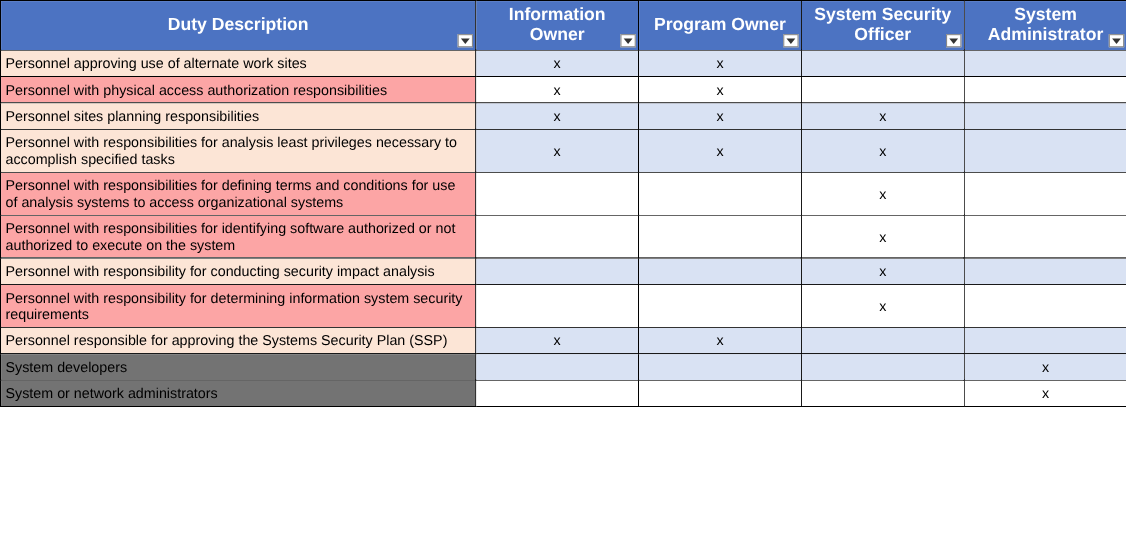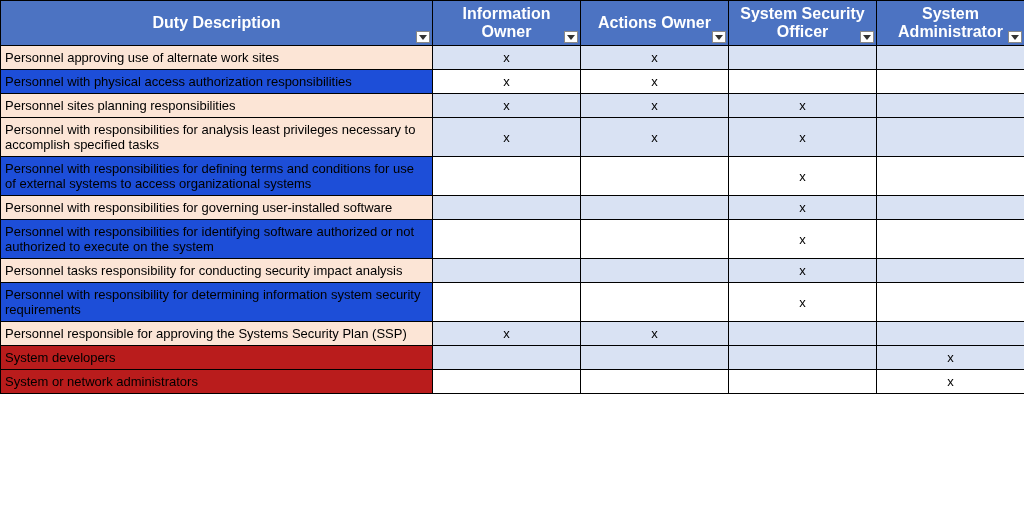--- a/index.html
+++ b/index.html
@@ -37,23 +37,23 @@
     text-align: left;
     padding-left: 4px;
     margin-top: 10px;
   }
   tbody td.mark {
     text-align: center;
   }
   
   tr.stripeA td.desc { background: #fce5d6; }
   tr.stripeA td.mark { background: #d9e2f3; }
-  tr.stripeB td.desc { background: #1d4ed8; }
+  tr.stripeB td.desc { background: #fca5a5; }
   tr.stripeB td.mark { background: #ffffff; }
-  tr.yellow td.desc  { background: #b91c1c; }
+  tr.yellow td.desc  { background: #737373; }
   tr.yellow.even td.mark { background: #ffffff; }
   tr.yellow.odd td.mark  { background: #d9e2f3; }
   
   .filter-btn {
     position: absolute;
     right: 2px;
     bottom: 2px;
     width: 14px;
     height: 12px;
     background: #fff;
@@ -94,21 +94,21 @@
       <tr>
         <th>
           <span>Duty Description</span>
           <span class="filter-btn"></span>
         </th>
         <th>
           <span>Information Owner</span>
           <span class="filter-btn"></span>
         </th>
         <th>
-          <span>Actions Owner</span>
+          <span>Program Owner</span>
           <span class="filter-btn"></span>
         </th>
         <th>
           <span>System Security Officer</span>
           <span class="filter-btn"></span>
         </th>
         <th>
           <span>System Administrator</span>
           <span class="filter-btn"></span>
         </th>
@@ -137,42 +137,35 @@
           <td class="mark"></td>
         </tr>
         <tr class="stripeA">
           <td class="desc">Personnel with responsibilities for analysis least privileges necessary to accomplish specified tasks</td>
           <td class="mark"><span>x</span></td>
           <td class="mark"><span>x</span></td>
           <td class="mark"><span>x</span></td>
           <td class="mark"></td>
         </tr>
         <tr class="stripeB">
-          <td class="desc">Personnel with responsibilities for defining terms and conditions for use of external systems to access organizational systems</td>
-          <td class="mark"></td>
-          <td class="mark"></td>
-          <td class="mark"><span>x</span></td>
-          <td class="mark"></td>
-        </tr>
-        <tr class="stripeA">
-          <td class="desc">Personnel with responsibilities for governing user-installed software</td>
+          <td class="desc">Personnel with responsibilities for defining terms and conditions for use of analysis systems to access organizational systems</td>
           <td class="mark"></td>
           <td class="mark"></td>
           <td class="mark"><span>x</span></td>
           <td class="mark"></td>
         </tr>
         <tr class="stripeB">
           <td class="desc">Personnel with responsibilities for identifying software authorized or not authorized to execute on the system</td>
           <td class="mark"></td>
           <td class="mark"></td>
           <td class="mark"><span>x</span></td>
           <td class="mark"></td>
         </tr>
         <tr class="stripeA">
-          <td class="desc">Personnel tasks responsibility for conducting security impact analysis</td>
+          <td class="desc">Personnel with responsibility for conducting security impact analysis</td>
           <td class="mark"></td>
           <td class="mark"></td>
           <td class="mark"><span>x</span></td>
           <td class="mark"></td>
         </tr>
         <tr class="stripeB">
           <td class="desc">Personnel with responsibility for determining information system security requirements</td>
           <td class="mark"></td>
           <td class="mark"></td>
           <td class="mark"><span>x</span></td>

